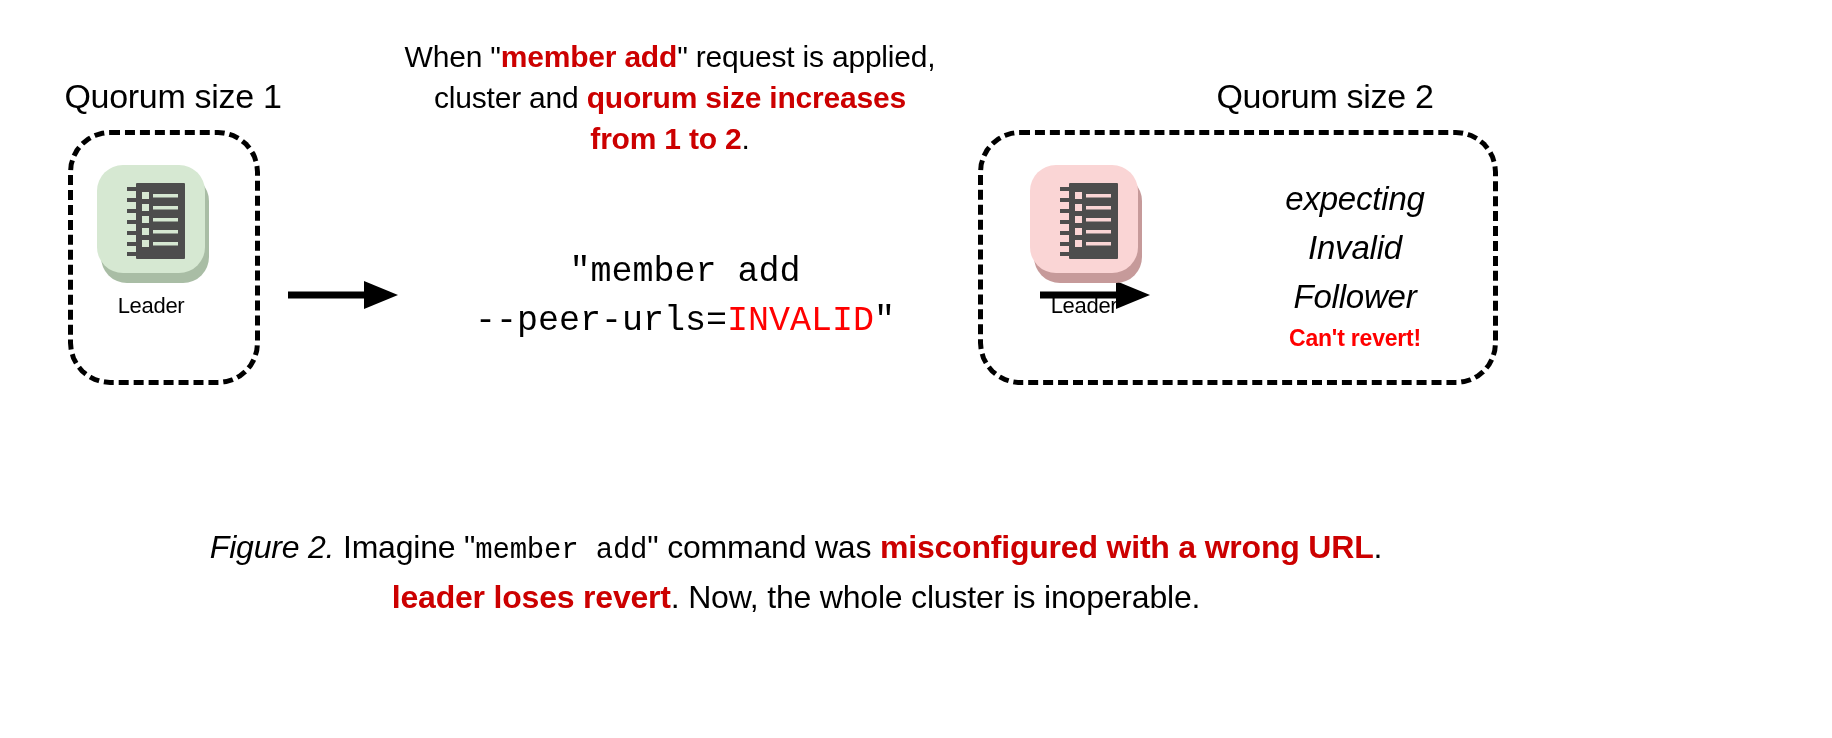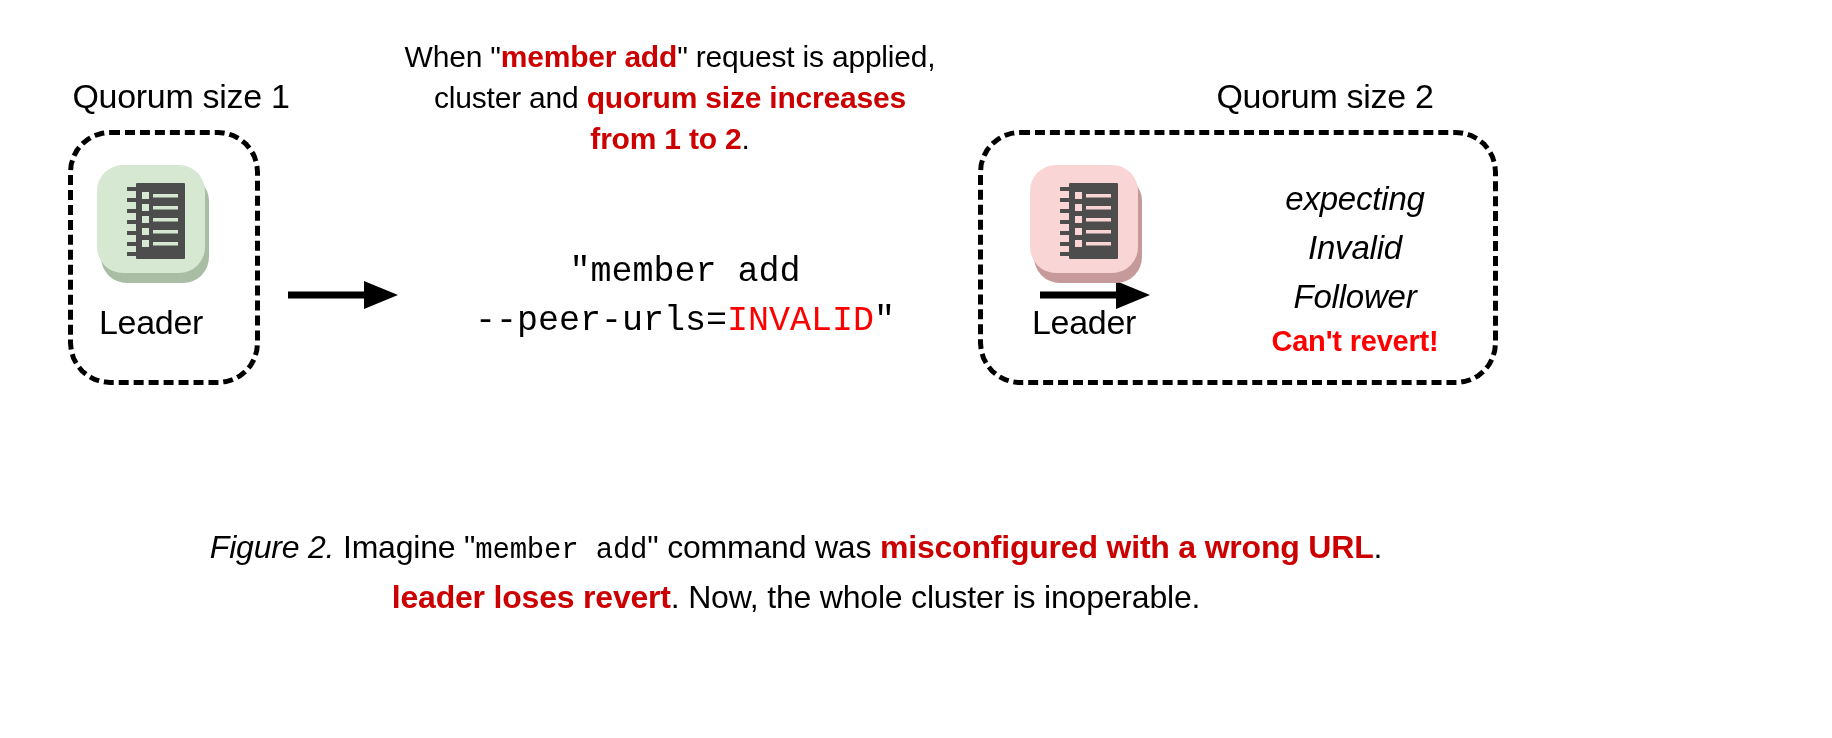--- a/index.html
+++ b/index.html
@@ -38,21 +38,21 @@
     letter-spacing: -0.2px;
   }
 
   
   .group-title {
     font-size: 34px;
     line-height: 40px;
     text-align: center;
     letter-spacing: -0.3px;
   }
-  #left-title  { left: 36px;   top: 76px;  width: 290px; }
+  #left-title  { left: 28px;   top: 76px;  width: 290px; }
   #right-title { left: 1110px; top: 76px;  width: 430px; }
 
   
   .cluster-box {
     border: 5px dashed #000000;
     border-radius: 42px;
     box-sizing: border-box;
     background: transparent;
   }
   #left-box  { left: 68px;  top: 130px; width: 192px; height: 255px; }
@@ -82,45 +82,44 @@
     top: 18px;
     width: 58px;
     height: 76px;
   }
   .node-label {
     position: absolute;
     top: 122px;
     left: -26px;
     width: 160px;
     text-align: center;
-    font-size: 34px;
+    font-size: 22px;
     line-height: 38px;
     letter-spacing: -0.3px;
-    margin-top: 16px;
   }
   #left-node  { left: 97px;  top: 165px; }
   #right-node { left: 1030px; top: 165px; }
 
   
   #expect-text {
     left: 1230px;
     top: 174px;
     width: 250px;
     text-align: center;
     font-style: italic;
     font-size: 33px;
     line-height: 49px;
     letter-spacing: -0.2px;
   }
   #cant-revert {
     left: 1230px;
     top: 325px;
     width: 250px;
     text-align: center;
-    font-size: 29px;
+    font-size: 23px;
     font-weight: bold;
     color: #ff0000;
     letter-spacing: -0.2px;
   }
 
   
   #command {
     left: 450px;
     top: 248px;
     width: 470px;

